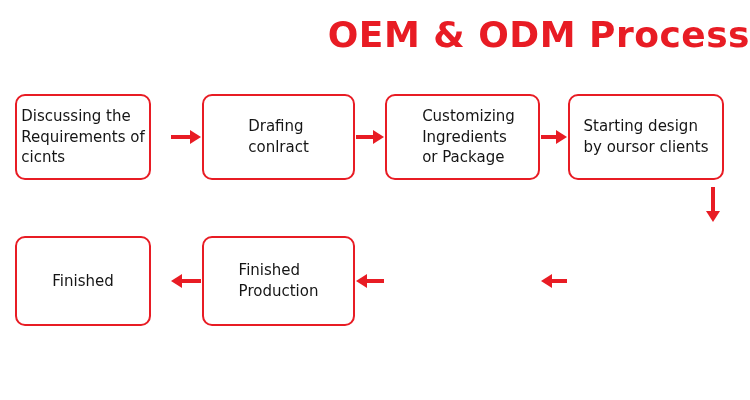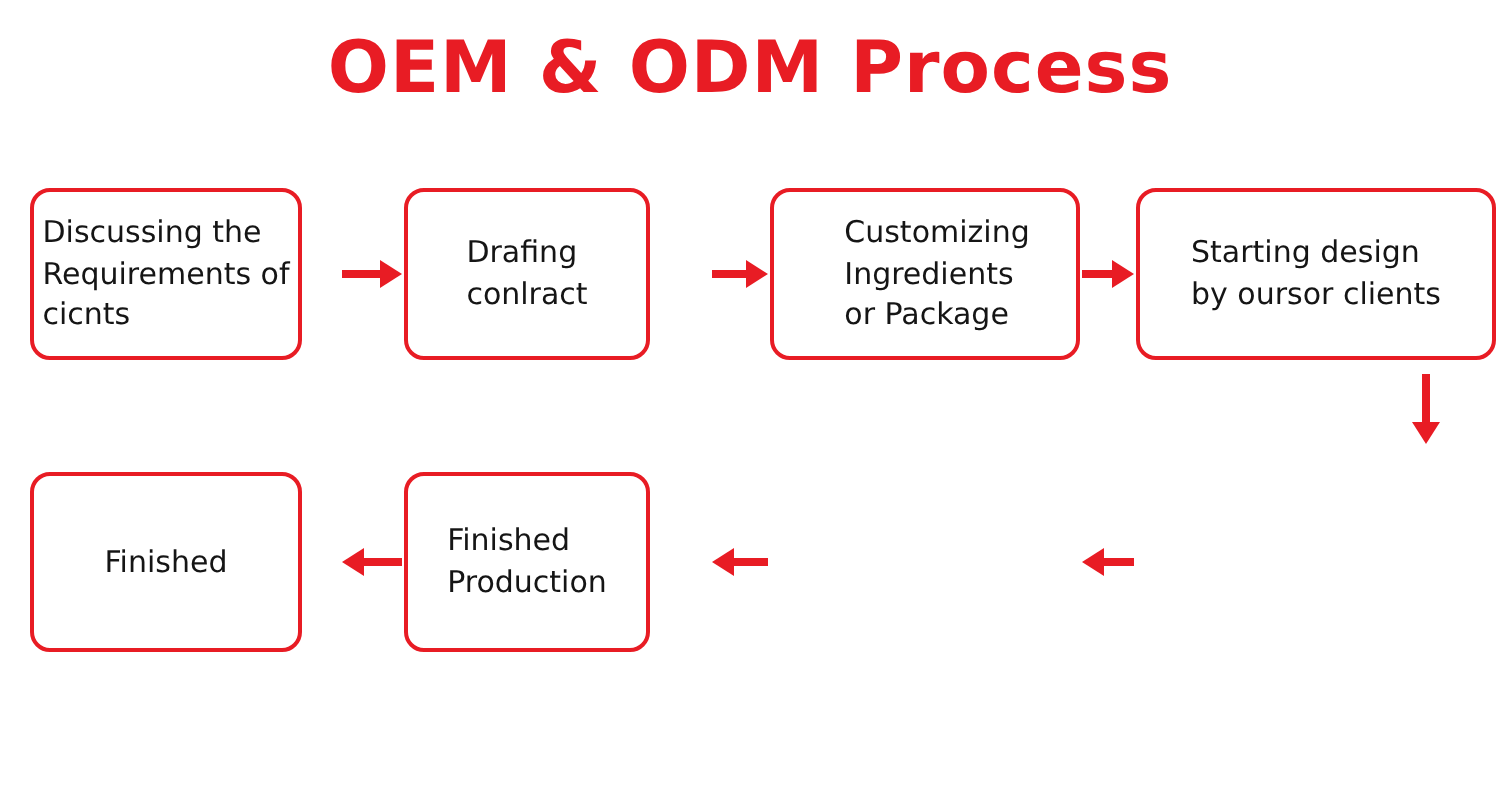--- a/index.html
+++ b/index.html
@@ -11,21 +11,21 @@
     background: var(--bg);
     font-family: "DejaVu Sans", sans-serif;
     overflow: hidden;
   }
   .title {
     position: absolute;
     top: 14px;
     left: 0;
     width: 100%;
     margin: 0;
-    text-align: center;
+    text-align: right;
     font-size: 36px;
     font-weight: 700;
     letter-spacing: 0.5px;
     color: var(--accent);
   }
   .box {
     position: absolute;
     box-sizing: border-box;
     border: 2px solid var(--accent);
     border-radius: 10px;
@@ -36,23 +36,23 @@
     white-space: pre-line;
     text-align: left;
     font-size: 15px;
     line-height: 1.38;
     color: var(--text);
     padding: 2px 4px;
   }
   .r1 { top: 94px;  height: 86px; }
   .r2 { top: 236px; height: 90px; }
   .c1 { left: 15px;  width: 136px; }
-  .c2 { left: 202px; width: 123px; }
+  .c2 { left: 202px; width: 153px; }
   .c3 { left: 385px; width: 155px; padding-left: 16px; }
-  .c4 { left: 568px; width: 180px; }
+  .c4 { left: 568px; width: 156px; }
 
   .arrow {
     position: absolute;
     display: flex;
     align-items: center;
   }
   .arrow .shaft { height: 4px; background: var(--accent); flex: 1; }
   .head-right {
     width: 0; height: 0;
     border-left: 11px solid var(--accent);

